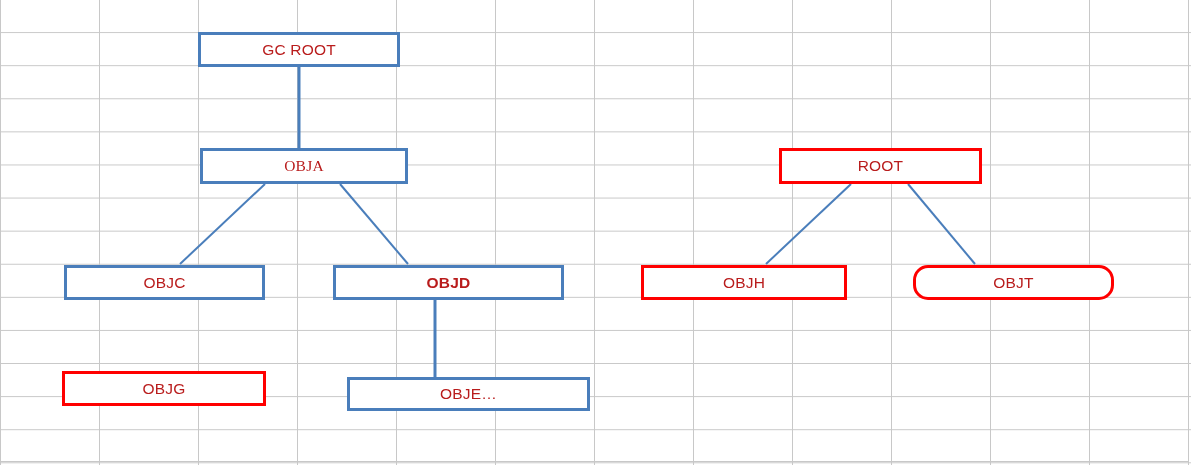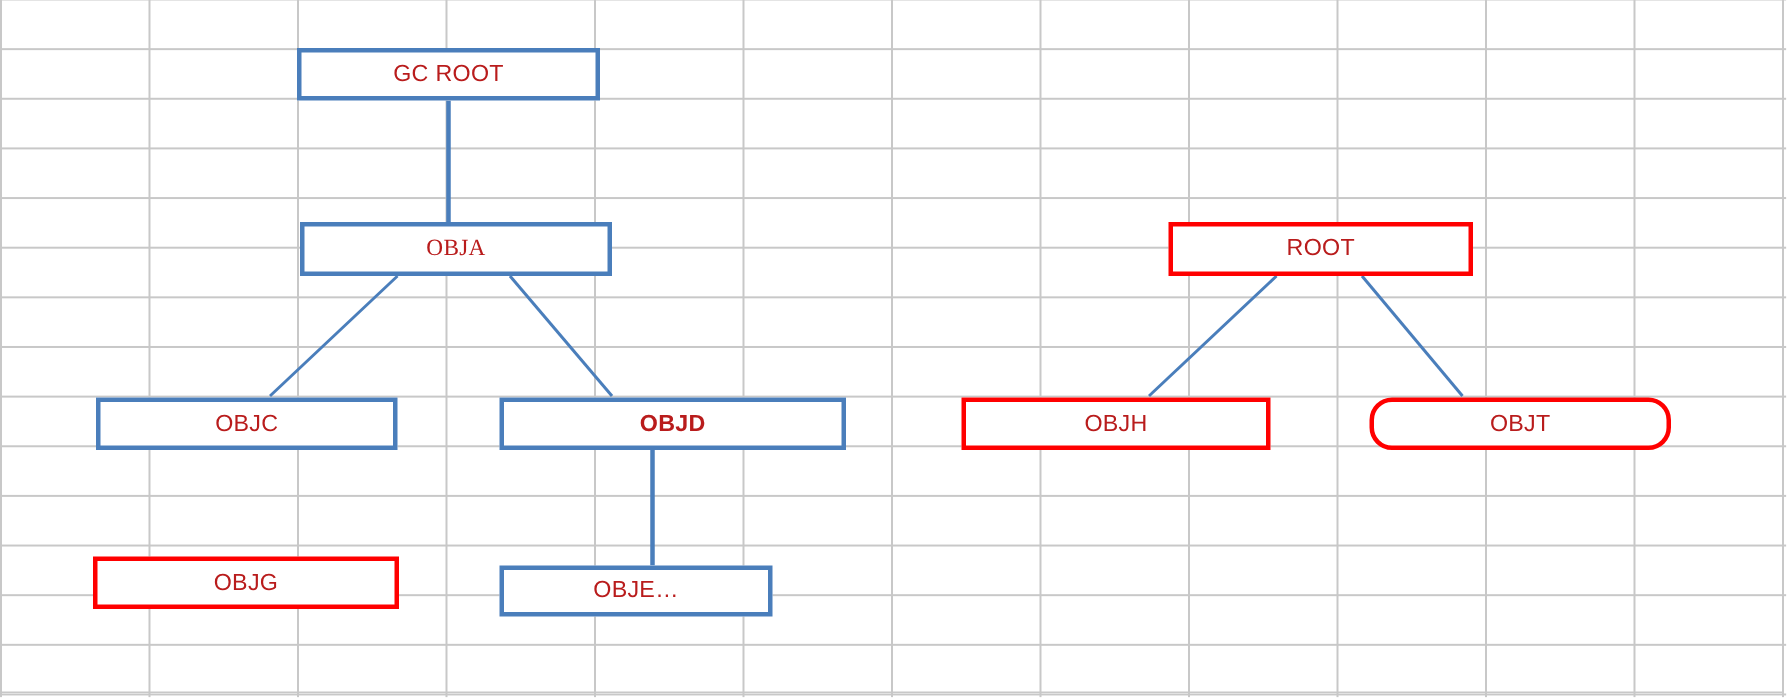--- a/index.html
+++ b/index.html
@@ -101,21 +101,21 @@
       </div>
       <div class="node blue" style="left: 64px; top: 265px; width: 201px; height: 35px;">
         <span class="node-label">OBJC</span>
       </div>
       <div class="node blue" style="left: 333px; top: 265px; width: 231px; height: 35px; font-weight: bold;">
         <span class="node-label">OBJD</span>
       </div>
       <div class="node red" style="left: 62px; top: 371px; width: 204px; height: 35px;">
         <span class="node-label">OBJG</span>
       </div>
-      <div class="node blue" style="left: 333px; top: 377px; width: 182px; height: 34px;">
+      <div class="node blue" style="left: 347px; top: 377px; width: 243px; height: 34px;">
         <span class="node-label">OBJE…</span>
       </div>
       <div class="node red" style="left: 779px; top: 148px; width: 203px; height: 36px;">
         <span class="node-label">ROOT</span>
       </div>
       <div class="node red" style="left: 641px; top: 265px; width: 206px; height: 35px; align-items: center;">
         <span class="node-label">OBJH</span>
       </div>
       <div class="node red" style="left: 913px; top: 265px; width: 201px; height: 35px; border-radius: 15px;">
         <span class="node-label">OBJT</span>

